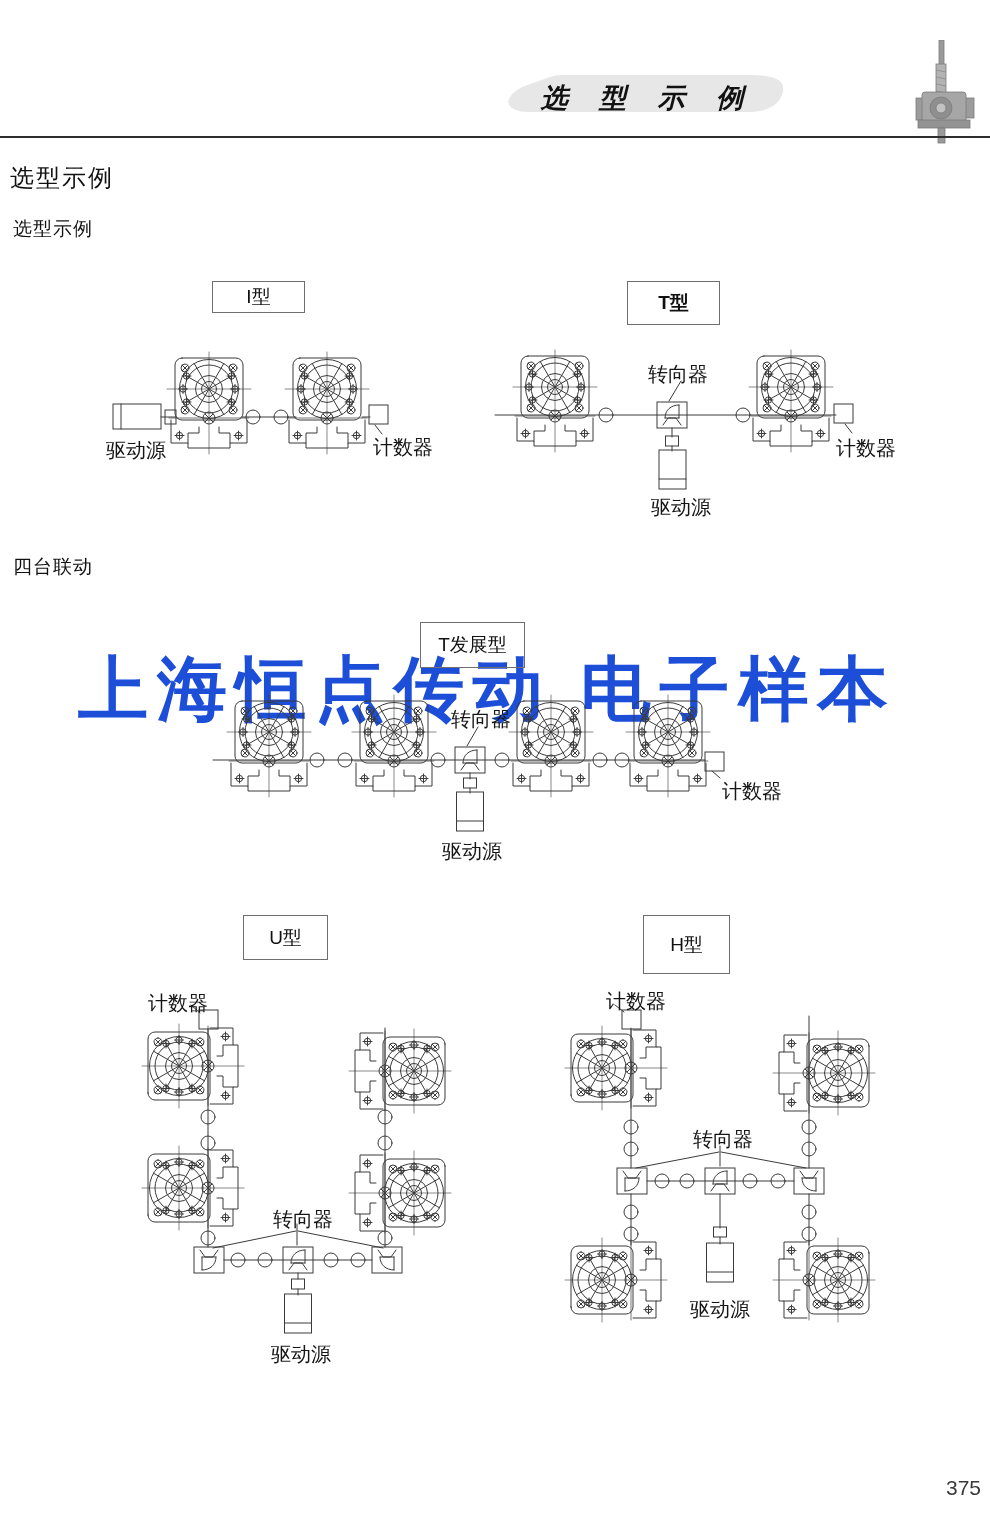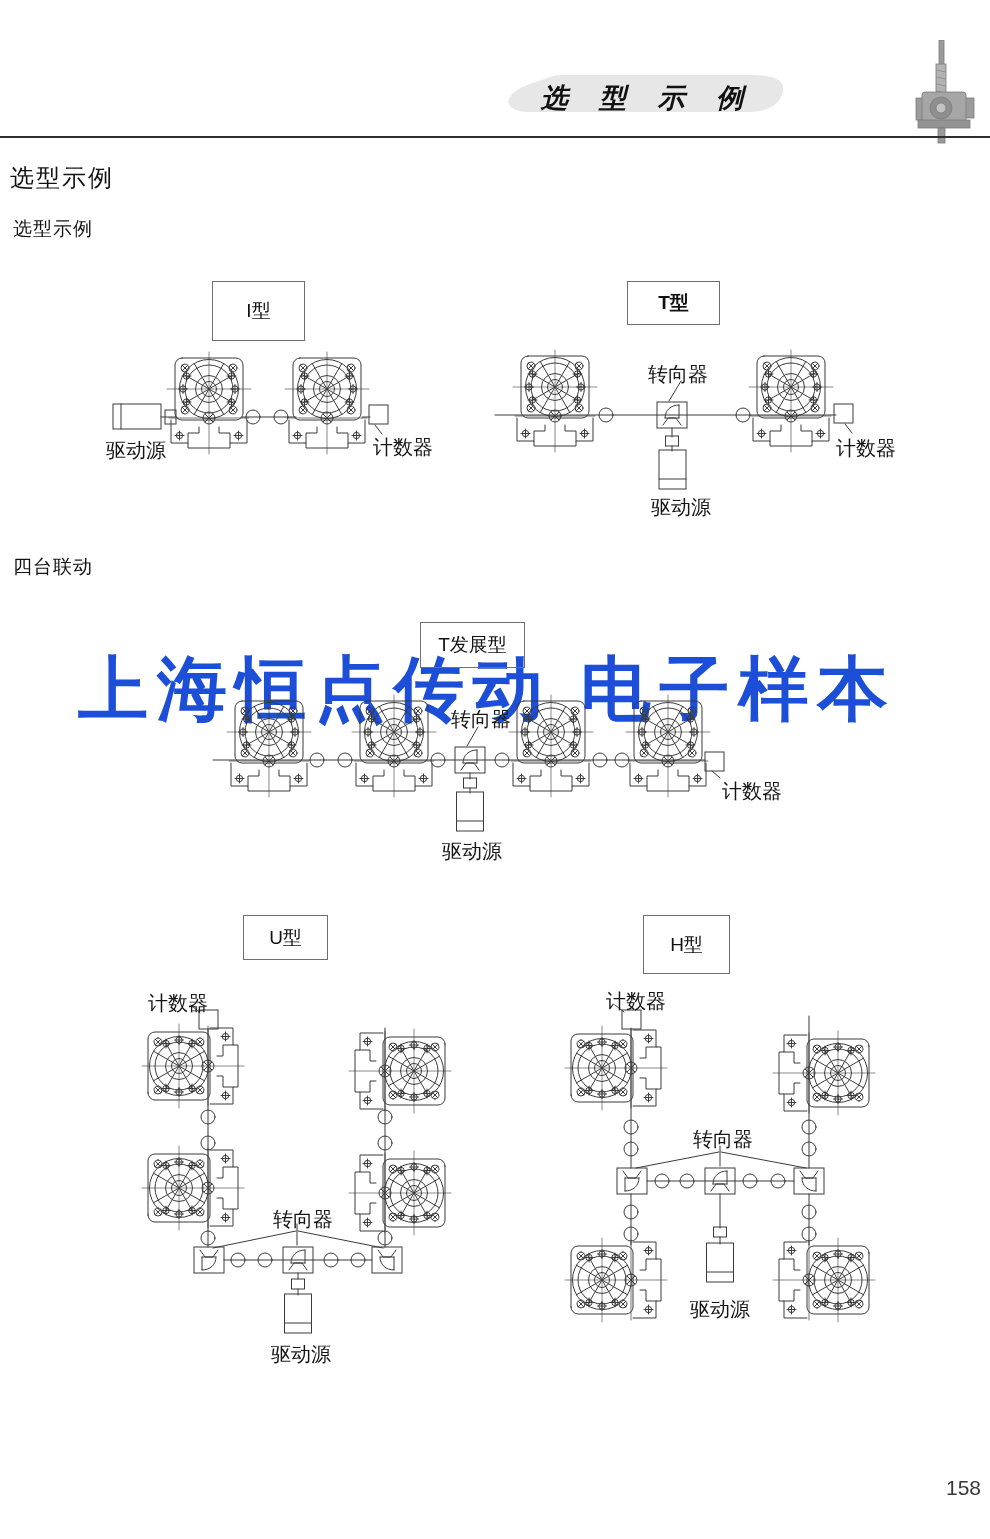--- a/index.html
+++ b/index.html
@@ -57,21 +57,21 @@
     <rect x="30" y="88" width="7" height="15" fill="#9a9a9a"></rect>
   </g>
 </svg>
 
 <div class="abs toprule"></div>
 
 <div class="abs txt page-title" style="left:10px;top:162px;">选型示例</div>
 <div class="abs txt section-label" style="left:13px;top:216px;">选型示例</div>
 <div class="abs txt section-label" style="left:13px;top:554px;">四台联动</div>
 
-<div class="abs txt typebox" style="left:212px;top:281px;width:93px;height:60px;">I型</div>
+<div class="abs txt typebox" style="left:212px;top:281px;width:93px;height:32px;">I型</div>
 <div class="abs txt typebox" style="left:627px;top:281px;width:93px;height:44px;font-weight:bold;">T型</div>
 <div class="abs txt typebox" style="left:420px;top:622px;width:105px;height:46px;">T发展型</div>
 <div class="abs txt typebox" style="left:243px;top:915px;width:85px;height:45px;">U型</div>
 <div class="abs txt typebox" style="left:643px;top:915px;width:87px;height:59px;">H型</div>
 
 <div class="abs txt dlabel" style="left:106px;top:437px;">驱动源</div>
 <div class="abs txt dlabel" style="left:373px;top:434px;">计数器</div>
 
 <div class="abs txt dlabel" style="left:648px;top:361px;">转向器</div>
 <div class="abs txt dlabel" style="left:836px;top:435px;">计数器</div>
@@ -82,21 +82,21 @@
 <div class="abs txt dlabel" style="left:442px;top:838px;">驱动源</div>
 
 <div class="abs txt dlabel" style="left:148px;top:990px;">计数器</div>
 <div class="abs txt dlabel" style="left:273px;top:1206px;">转向器</div>
 <div class="abs txt dlabel" style="left:271px;top:1341px;">驱动源</div>
 
 <div class="abs txt dlabel" style="left:606px;top:988px;">计数器</div>
 <div class="abs txt dlabel" style="left:693px;top:1126px;">转向器</div>
 <div class="abs txt dlabel" style="left:690px;top:1296px;">驱动源</div>
 
-<div class="abs txt pagenum" style="left:946px;top:1476px;">158</div>
+<div class="abs txt pagenum" style="left:946px;top:1476px;">375</div>
 
 <svg class="abs artwork" style="left:0;top:0;" width="990" height="1539" viewBox="0 0 990 1539" stroke="#3b3b3b" stroke-width="1" fill="none" stroke-linecap="round">
 
   <defs>
 
     <g id="bx">
         <circle r="4"></circle>
         <line x1="-2.8" y1="-2.8" x2="2.8" y2="2.8"></line>
         <line x1="-2.8" y1="2.8" x2="2.8" y2="-2.8"></line>
       </g>

